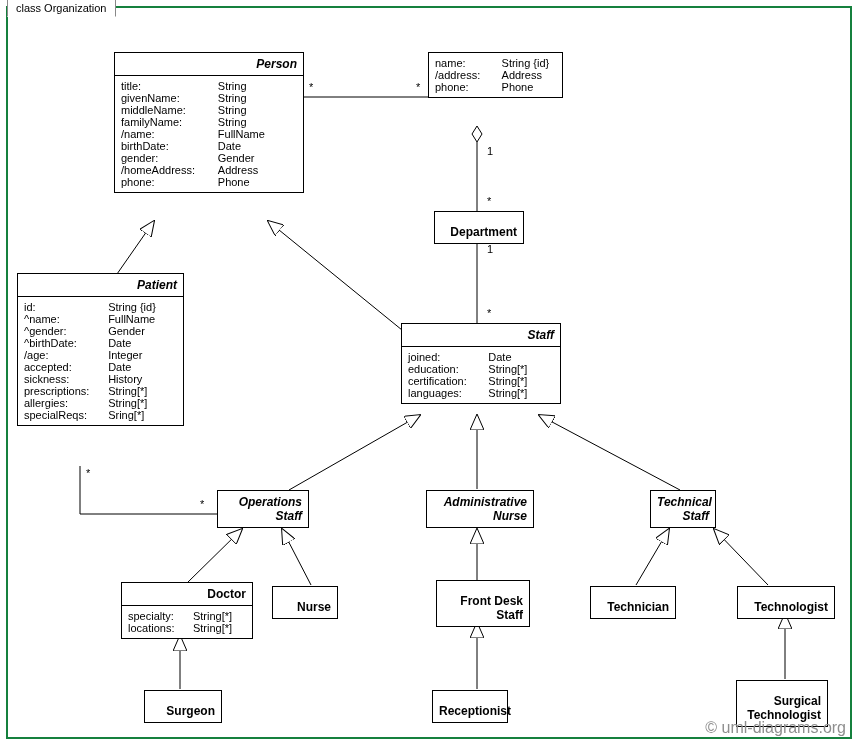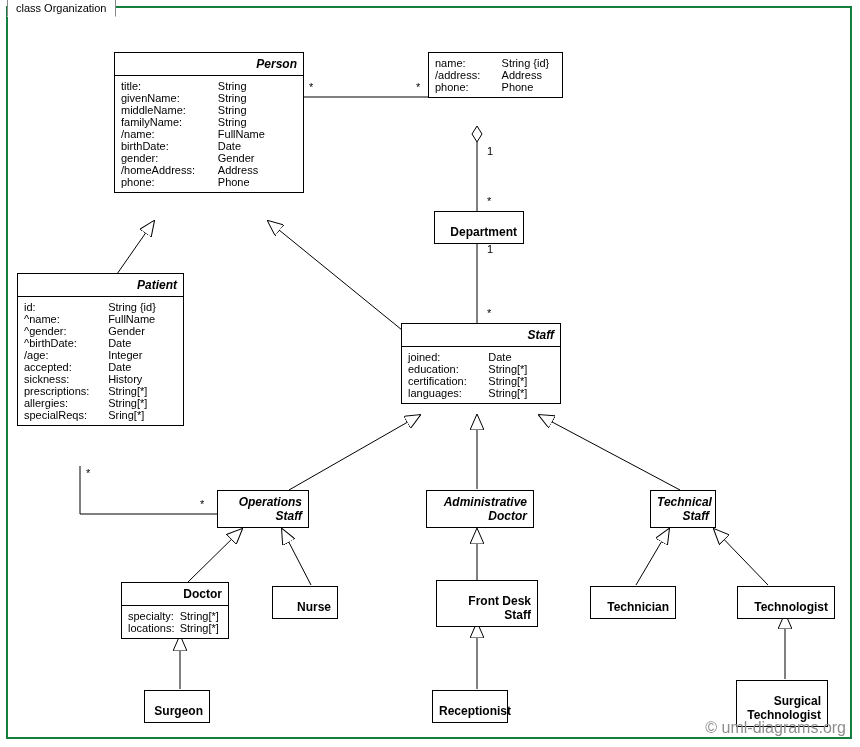--- a/index.html
+++ b/index.html
@@ -277,60 +277,60 @@
     </div>
 </div>
 
 <div class="box italic-simple" style="left:217px;top:490px;width:92px">
   <div class="title" style="white-space:pre-line">Operations
 Staff</div>
 </div>
 
 <div class="box italic-simple" style="left:426px;top:490px;width:108px">
   <div class="title" style="white-space:pre-line">Administrative
-Doctor</div>
+Nurse</div>
 </div>
 
 <div class="box italic-simple" style="left:650px;top:490px;width:66px">
   <div class="title" style="white-space:pre-line">Technical
 Staff</div>
 </div>
 
-<div class="box" style="left:121px;top:582px;width:108px">
+<div class="box" style="left:121px;top:582px;width:132px">
   <div class="title" style="font-style:normal">Doctor</div>
   <div class="attrs" id="attrs-doctor">
       <div class="attr-row">
         <span class="n">specialty:</span>
         <span class="t">String[*]</span>
       </div>
       <div class="attr-row">
         <span class="n">locations:</span>
         <span class="t">String[*]</span>
       </div>
     </div>
 </div>
 
 <div class="box simple" style="left:272px;top:586px;width:66px">
   <div class="title">Nurse</div>
 </div>
 
-<div class="box simple" style="left:436px;top:580px;width:102px">
+<div class="box simple" style="left:436px;top:580px;width:94px">
   <div class="title" style="white-space:pre-line">Front Desk
 Staff</div>
 </div>
 
 <div class="box simple" style="left:590px;top:586px;width:86px">
   <div class="title">Technician</div>
 </div>
 
 <div class="box simple" style="left:737px;top:586px;width:98px">
   <div class="title">Technologist</div>
 </div>
 
-<div class="box simple" style="left:144px;top:690px;width:66px">
+<div class="box simple" style="left:144px;top:690px;width:78px">
   <div class="title">Surgeon</div>
 </div>
 
 <div class="box simple" style="left:432px;top:690px;width:76px">
   <div class="title">Receptionist</div>
 </div>
 
 <div class="box simple" style="left:736px;top:680px;width:92px">
   <div class="title" style="white-space:pre-line">Surgical
 Technologist</div>

